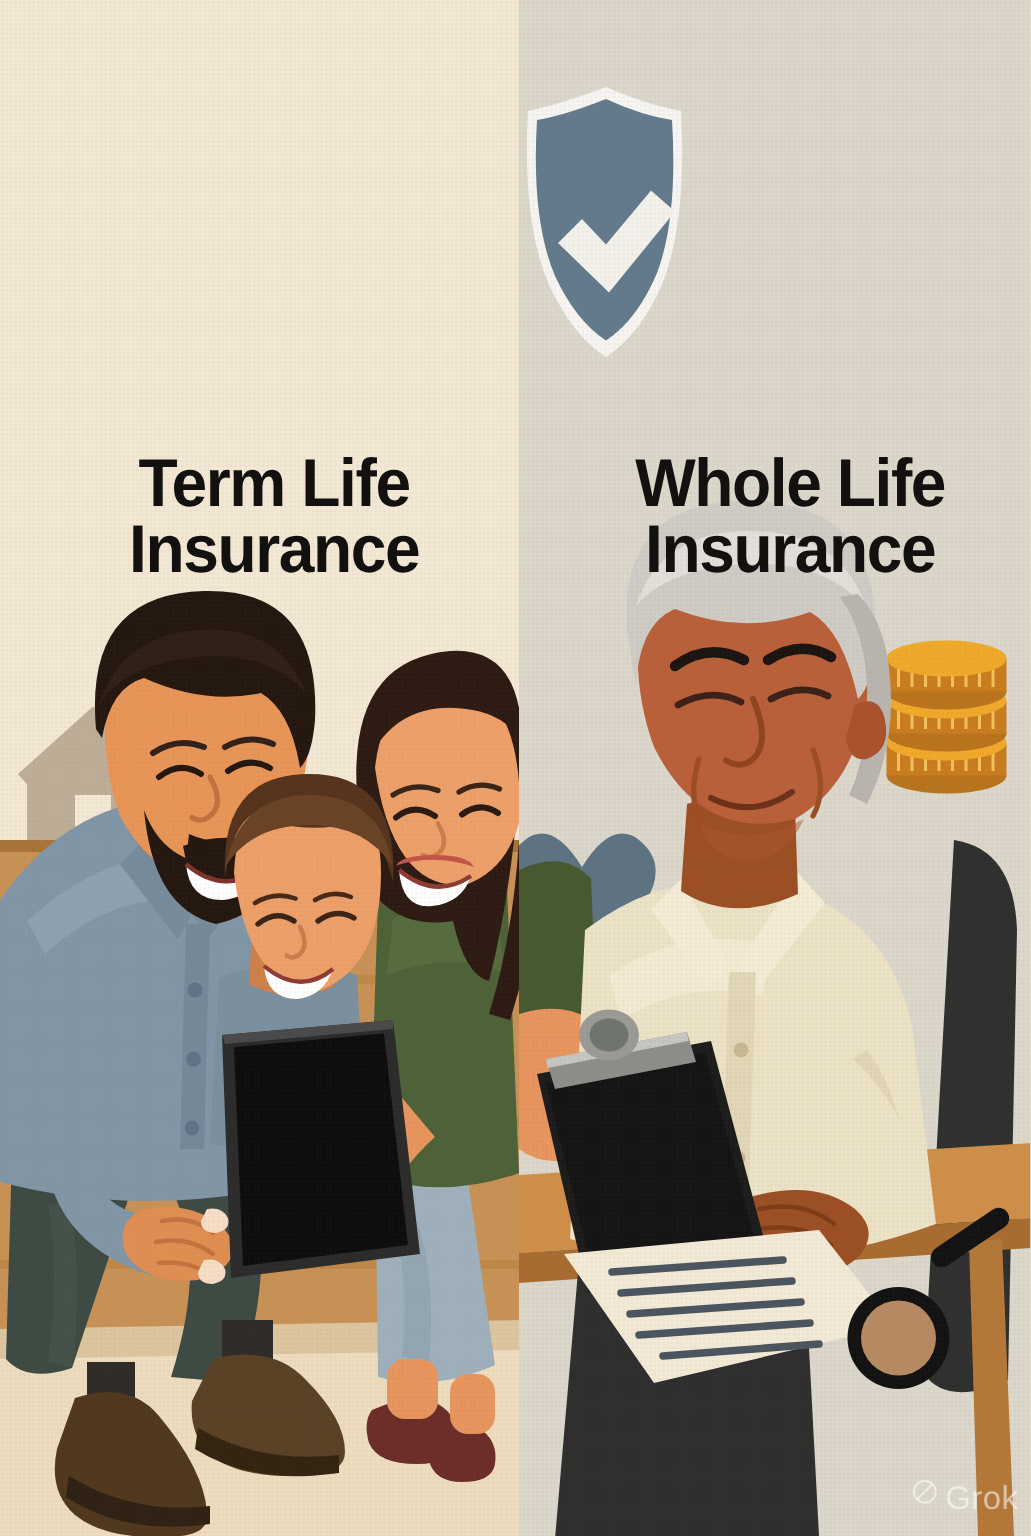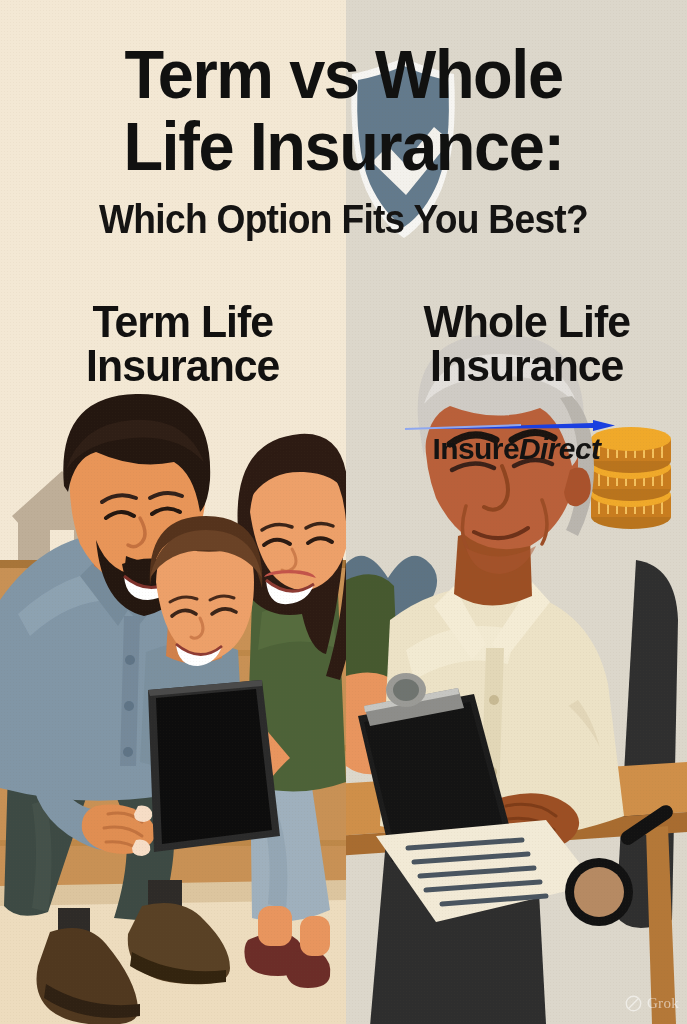--- a/index.html
+++ b/index.html
@@ -88,21 +88,21 @@
   .logo-text .dir { font-style:italic; }
 
   
   .art { position:absolute; top:0; left:0; }
 
   
   .watermark {
     position:absolute; right:8px; bottom:12px;
     display:flex; gap:5px;
     color:rgba(255,255,255,.55);
-    font-size:15px; font-family:Liberation Serif, serif;
+    font-size:22px; font-family:Liberation Sans, sans-serif;
     z-index:40; letter-spacing:.3px;
   }
 </style>
 </head>
 <body>
 
 <div id="poster">
 
   <div class="bg-left"></div>
   <div class="bg-right"></div>
@@ -410,46 +410,32 @@
       </g>
 
       <g>
         <rect x="272" y="836" width="60" height="14" rx="7" transform="rotate(-34 272 836)" fill="#121212"></rect>
         <circle cx="253" cy="892" r="34" fill="#121212"></circle>
         <circle cx="253" cy="892" r="25" fill="#b68a63"></circle>
       </g>
     </g>
   </svg>
 
-  <div class="headline-wrap">
-    <div class="title-line t1">Term vs Whole</div>
-    <div class="title-line t2">Life Insurance:</div>
-    <div class="subtitle">Which Option Fits You Best?</div>
-  </div>
 
   <div class="col-headers">
     <div class="col-head">
       <span>Term Life</span>
       <span class="l2">Insurance</span>
     </div>
     <div class="col-head">
       <span>Whole Life</span>
       <span class="l2">Insurance</span>
     </div>
   </div>
 
-  <div class="logo">
-    <svg class="logo-arrow" width="232" height="13" viewBox="0 0 232 13" aria-hidden="true">
-      <path d="M4 9 L192 3 L192 0 L214 5.5 L192 11 L192 8 Z" fill="#1a3fe0"></path>
-      <path d="M4 9 L120 5" stroke="#8fa8f0" stroke-width="2" fill="none"></path>
-    </svg>
-    <div class="logo-text">
-      <span>Insure</span><span class="dir">Direct</span>
-    </div>
-  </div>
 
   <div class="watermark">
     <svg width="17" height="17" viewBox="0 0 20 20" aria-hidden="true">
       <circle cx="10" cy="10" r="8.5" fill="none" stroke="rgba(255,255,255,.55)" stroke-width="1.6"></circle>
       <line x1="4.5" y1="15.5" x2="15.5" y2="4.5" stroke="rgba(255,255,255,.55)" stroke-width="1.6"></line>
     </svg>
     <span>Grok</span>
   </div>
 
   <div class="grain"></div>

